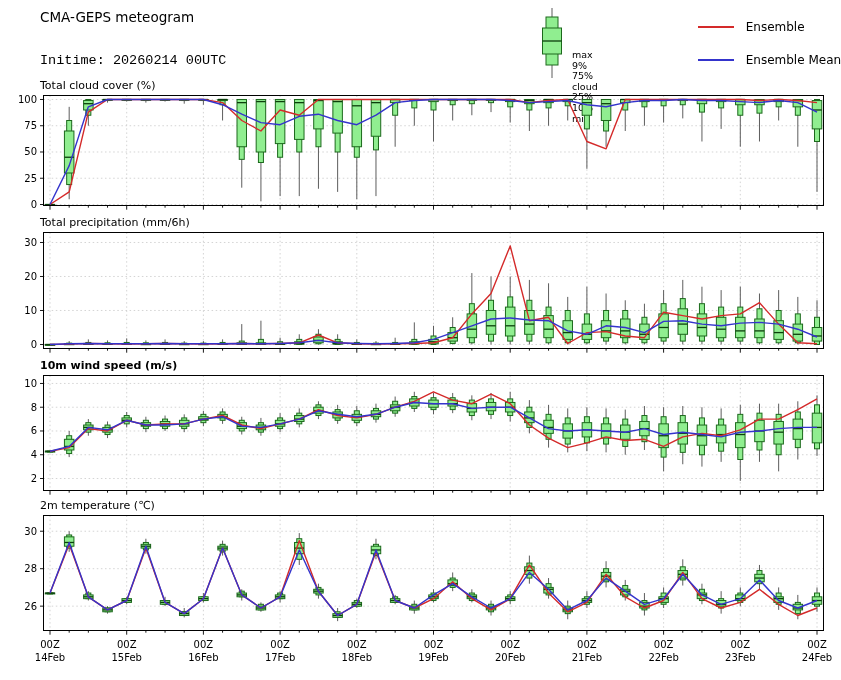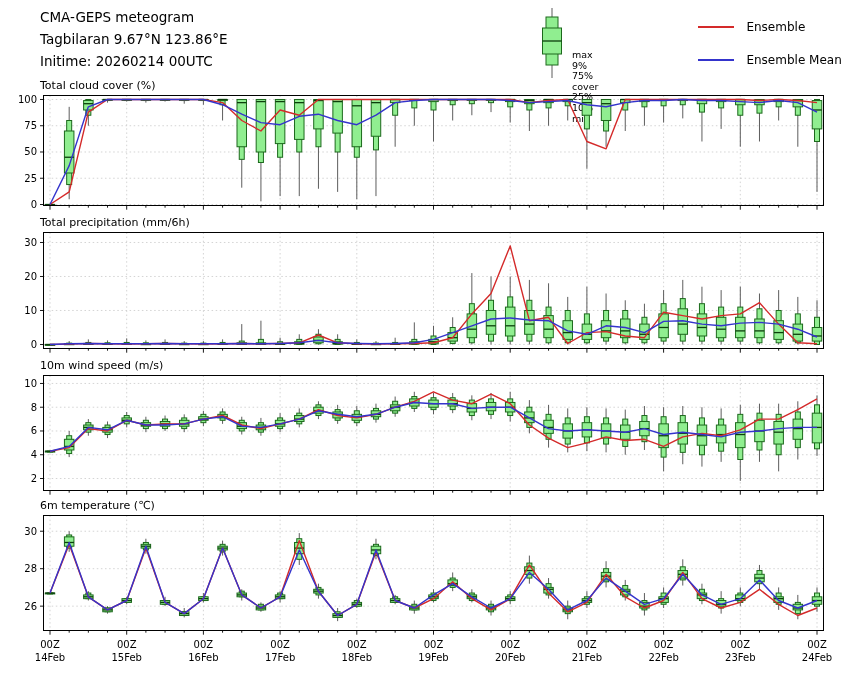--- a/index.html
+++ b/index.html
@@ -1,21 +1,21 @@
 <!DOCTYPE html>
 <html><head>
 <meta charset="utf-8">
 <style>
   html,body{margin:0;padding:0;background:#fff;}
   #stage{position:relative;width:841px;height:664px;background:#ffffff;
          font-family:"DejaVu Sans","Liberation Sans",sans-serif;color:#000;overflow:hidden;}
   .hdr{position:absolute;left:40px;font-size:13.5px;line-height:22px;white-space:nowrap;}
-  .hdr1{top:6px;} .hdr2{top:28px;} .hdr3{top:50px;}
+  .hdr1{top:6px;} .hdr2{top:28px;} .hdr3{top:50px;font-family:Liberation Mono, monospace;}
   .panel-title{position:absolute;left:40px;font-size:11px;white-space:nowrap;text-align:center;}
-  .pt0{top:79px;} .pt1{top:216px;} .pt2{top:359px;} .pt3{top:499px;}
+  .pt0{top:79px;} .pt1{top:216px;} .pt2{top:359px;font-weight:bold;} .pt3{top:499px;}
   svg.chart{position:absolute;left:0;display:block;}
   #chart-0{top:95px;} #chart-1{top:232px;} #chart-2{top:375px;} #chart-3{top:515px;}
   .grid{stroke:#c9c9c9;stroke-width:.8;stroke-dasharray:1.5 2.6;fill:none;}
   .spine{fill:none;stroke:#000;stroke-width:1;}
   .tick{stroke:#000;stroke-width:.9;}
   .whisk{stroke:#5d5d5d;stroke-width:1;}
   .box{fill:#90ee90;stroke:#1c691c;stroke-width:1;}
   .med{stroke:#0c3f0c;stroke-width:1.3;}
   .ctl{fill:none;stroke-width:1.4;stroke-linejoin:round;}
   .ens{fill:none;stroke-width:1.4;stroke-linejoin:round;}
@@ -24,35 +24,34 @@
   .box-labels{margin-left:5px;font-size:9.5px;line-height:10.6px;padding-top:2px;margin-top:44px;}
   .legend-entries{margin-left:100px;padding-top:16px;font-size:12px;}
   .legend-entry{display:flex;align-items:center;margin-bottom:19px;white-space:nowrap;}
   .legend-swatch{display:inline-block;width:36px;height:2px;margin-right:12px;}
 </style>
 </head>
 <body>
 
 <div id="stage">
   <div class="hdr hdr1">CMA-GEPS meteogram</div>
-  <div class="hdr hdr2">Tagbilaran 9.67°N 123.86°E</div>
   <div class="hdr hdr3">Initime: 20260214 00UTC</div>
 
   <div class="legend">
     <svg width="30" height="78">
       <line x1="15" y1="4" x2="15" y2="74" class="whisk"></line>
       <rect x="9" y="13" width="12" height="48" class="box"></rect>
       <rect x="5.5" y="24" width="19" height="26" class="box"></rect>
       <line x1="5.5" y1="37" x2="24.5" y2="37" class="med"></line>
     </svg>
     <div class="box-labels">
       <div>max</div>
       <div>9%</div>
       <div>75%</div>
-      <div>cover</div>
+      <div>cloud</div>
       <div>25%</div>
       <div>10%</div>
       <div>min</div>
     </div>
     <div class="legend-entries">
       <div class="legend-entry">
         <span class="legend-swatch" style="background: rgb(212, 42, 42);"></span>
         <span>Ensemble</span>
       </div>
       <div class="legend-entry">
@@ -778,21 +777,21 @@
       <line x1="682.775" y1="115.5" x2="682.775" y2="117.7" class="tick"></line>
       <line x1="701.95" y1="115.5" x2="701.95" y2="117.7" class="tick"></line>
       <line x1="721.125" y1="115.5" x2="721.125" y2="117.7" class="tick"></line>
       <line x1="740.3000000000001" y1="115.5" x2="740.3000000000001" y2="119.7" class="tick"></line>
       <line x1="759.475" y1="115.5" x2="759.475" y2="117.7" class="tick"></line>
       <line x1="778.65" y1="115.5" x2="778.65" y2="117.7" class="tick"></line>
       <line x1="797.825" y1="115.5" x2="797.825" y2="117.7" class="tick"></line>
       <line x1="817" y1="115.5" x2="817" y2="119.7" class="tick"></line>
     </svg>
 
-  <div class="panel-title pt3">6m temperature (℃)</div>
+  <div class="panel-title pt3">2m temperature (℃)</div>
   <svg id="chart-3" class="chart" width="841" height="165">
       <g>
         <line x1="50" y1="0.5" x2="50" y2="115.5" class="grid"></line>
         <line x1="126.7" y1="0.5" x2="126.7" y2="115.5" class="grid"></line>
         <line x1="203.4" y1="0.5" x2="203.4" y2="115.5" class="grid"></line>
         <line x1="280.1" y1="0.5" x2="280.1" y2="115.5" class="grid"></line>
         <line x1="356.8" y1="0.5" x2="356.8" y2="115.5" class="grid"></line>
         <line x1="433.5" y1="0.5" x2="433.5" y2="115.5" class="grid"></line>
         <line x1="510.20000000000005" y1="0.5" x2="510.20000000000005" y2="115.5" class="grid"></line>
         <line x1="586.9" y1="0.5" x2="586.9" y2="115.5" class="grid"></line>

